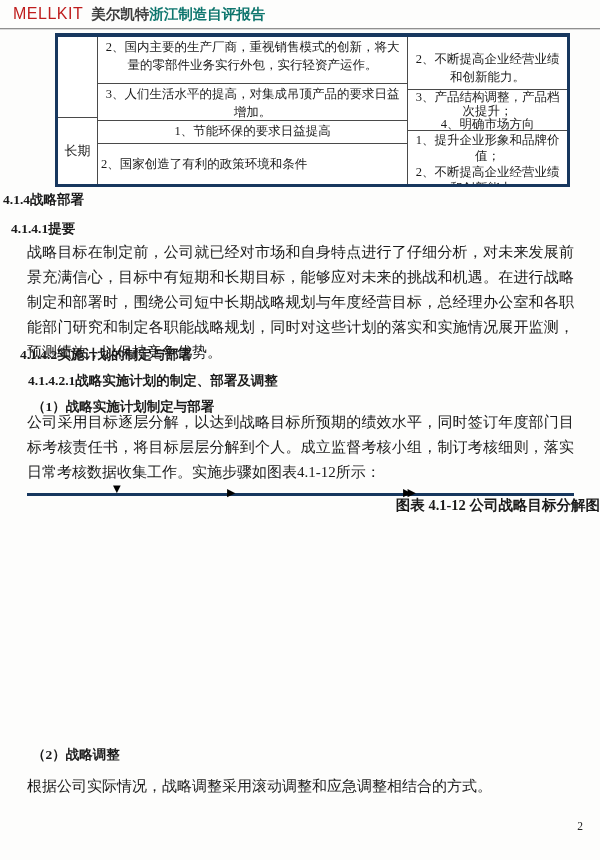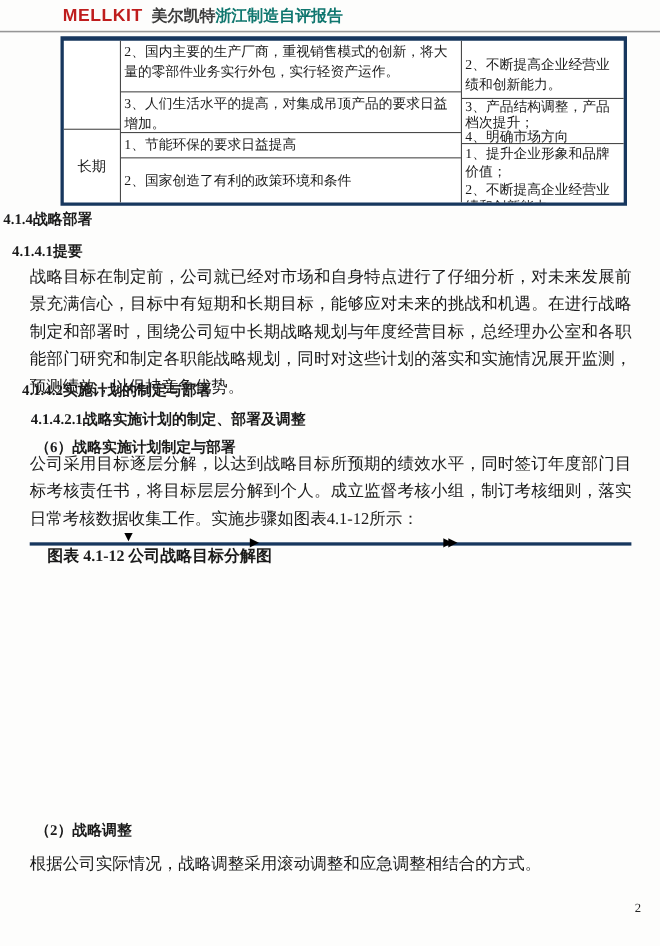--- a/index.html
+++ b/index.html
@@ -9,56 +9,56 @@
     width: 600px; height: 860px;
     margin: 0 auto;
     background: #fdfdfc;
     font-family: "Liberation Serif", "DejaVu Serif", serif;
     color: #1a1a1a;
     overflow: hidden;
   }
   
   .header { position: absolute; left: 13px; top: 5px; white-space: nowrap; }
   .brand  { font-family: "Liberation Sans", "DejaVu Sans", sans-serif;
-            font-weight: bold; font-size: 16px; color: #bf1d1d; letter-spacing: .5px; margin-left: 44px; }
+            font-weight: normal; font-size: 16px; color: #bf1d1d; letter-spacing: .5px; }
   .company{ font-size: 14.5px; color: #3d3d3d; font-weight: bold; margin-left: 4px; }
   .title-blue { font-size: 14.5px; color: #0f766e; font-weight: bold; }
   .header-rule { position: absolute; left: 0; top: 28px; width: 600px; height: 2px;
                  background: #8f8f8f; border-bottom: 1px solid #d8d8d8; }
   
   .doc-table {
     position: absolute; left: 55px; top: 33px; width: 515px; height: 154px;
     border: 3px solid #17375e; border-top-width: 4px;
     display: flex; background: #fff;
   }
   .tcol { display: flex; flex-direction: column; }
-  .tcol1 { width: 52px;  border-right: 1px solid #4a4a4a; }
+  .tcol1 { width: 40px;  border-right: 1px solid #4a4a4a; }
   .tcol2 { width: 310px; border-right: 1px solid #4a4a4a; }
   .tcol3 { flex: 1; margin-top: 12px; }
   .tcell { border-bottom: 1px solid #4a4a4a; font-size: 12.5px; line-height: 18px;
-           padding: 1px 3px; overflow: hidden; }
+           padding: 1px 3px; overflow: hidden; text-align: center; }
   .tcell:last-child { border-bottom: none; }
   .cell-center { display: flex; align-items: center; }
   .label-cell  { display: flex; align-items: center; justify-content: center;
                  font-size: 13px; padding: 0; }
   .tight { line-height: 13.5px; }
   .mid16 { line-height: 16px; }
   
   .h-bold { position: absolute; font-weight: bold; font-size: 13.5px; white-space: nowrap; }
   .para { position: absolute; left: 27px; width: 547px; font-size: 15px;
           line-height: 25px; text-align: justify; text-justify: inter-ideograph; }
   
   .fig-line { position: absolute; left: 27px; top: 493px; width: 547px; height: 3px;
               background: #17375e; }
   .marker { position: absolute; color: #000; font-family: "DejaVu Sans", sans-serif; }
   .m-tri    { left: 113px; top: 483px; font-size: 10px; }
   .m-arrow  { left: 227px; top: 486px; font-size: 11px; }
   .m-darrow { left: 403px; top: 486px; font-size: 11px; letter-spacing: -4px; }
-  .fig-caption { position: absolute; left: 0; top: 496px; width: 524px;
-                 text-align: left; font-weight: bold; font-size: 14.5px; padding-left: 43px; }
+  .fig-caption { position: absolute; left: 0; top: 496px; width: 600px;
+                 text-align: right; font-weight: bold; font-size: 14.5px; padding-left: 43px; }
   
   .page-num { position: absolute; left: 570px; top: 820px; width: 20px;
               font-size: 11.5px; text-align: center; color: #222; }
 </style>
 </head>
 <body>
 
 <div class="page">
 
   <div class="header">
@@ -91,21 +91,21 @@
     </div>
   </div>
 
   <div class="h-bold" style="left:3px; top:191px">4.1.4战略部署</div>
   <div class="h-bold" style="left:11px; top:220px">4.1.4.1提要</div>
 
   <div class="para" style="top:240px">战略目标在制定前，公司就已经对市场和自身特点进行了仔细分析，对未来发展前景充满信心，目标中有短期和长期目标，能够应对未来的挑战和机遇。在进行战略制定和部署时，围绕公司短中长期战略规划与年度经营目标，总经理办公室和各职能部门研究和制定各职能战略规划，同时对这些计划的落实和实施情况展开监测，预测绩效，以保持竞争优势。</div>
 
   <div class="h-bold" style="left:20px; top:346px">4.1.4.2实施计划的制定与部署</div>
   <div class="h-bold" style="left:28px; top:372px">4.1.4.2.1战略实施计划的制定、部署及调整</div>
-  <div class="h-bold" style="left:32px; top:398px">（6）战略实施计划制定与部署</div>
+  <div class="h-bold" style="left:32px; top:398px">（1）战略实施计划制定与部署</div>
 
   <div class="para" style="top:410px">公司采用目标逐层分解，以达到战略目标所预期的绩效水平，同时签订年度部门目标考核责任书，将目标层层分解到个人。成立监督考核小组，制订考核细则，落实日常考核数据收集工作。实施步骤如图表4.1-12所示：</div>
 
   <div class="fig-line"></div>
   <span class="marker m-tri">▼</span>
   <span class="marker m-arrow">▶</span>
   <span class="marker m-darrow">▶▶</span>
   <div class="fig-caption">图表 4.1-12 公司战略目标分解图</div>
 
   <div class="h-bold" style="left:32px; top:746px">（2）战略调整</div>

